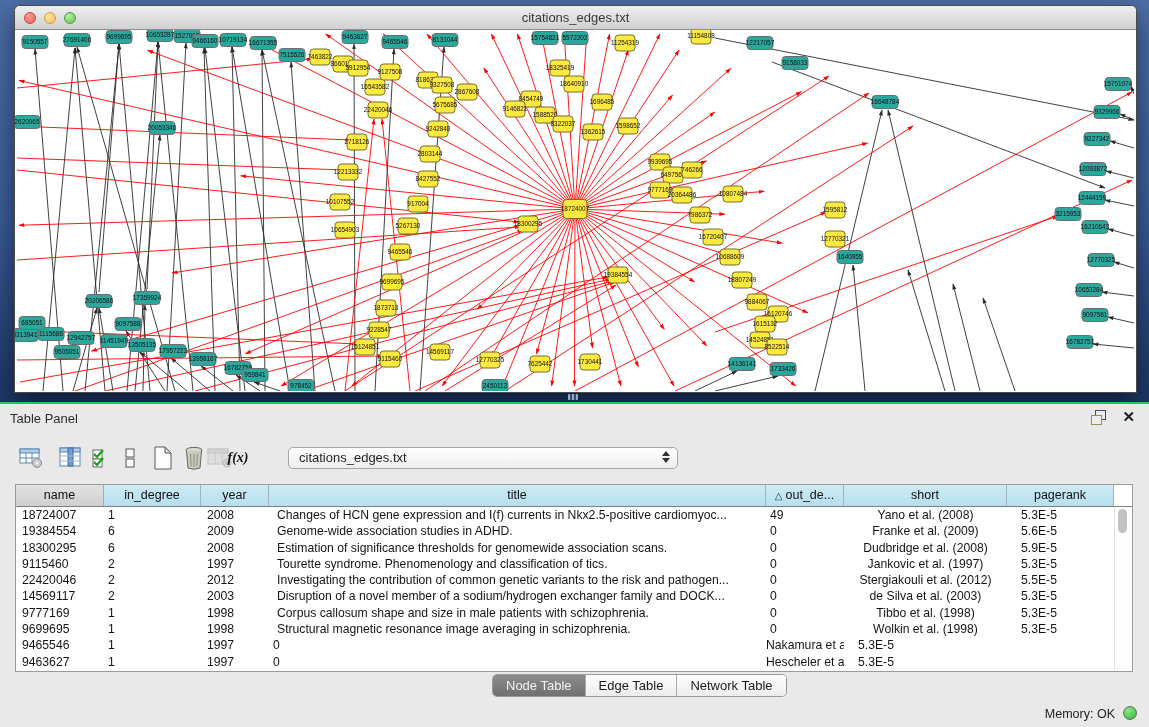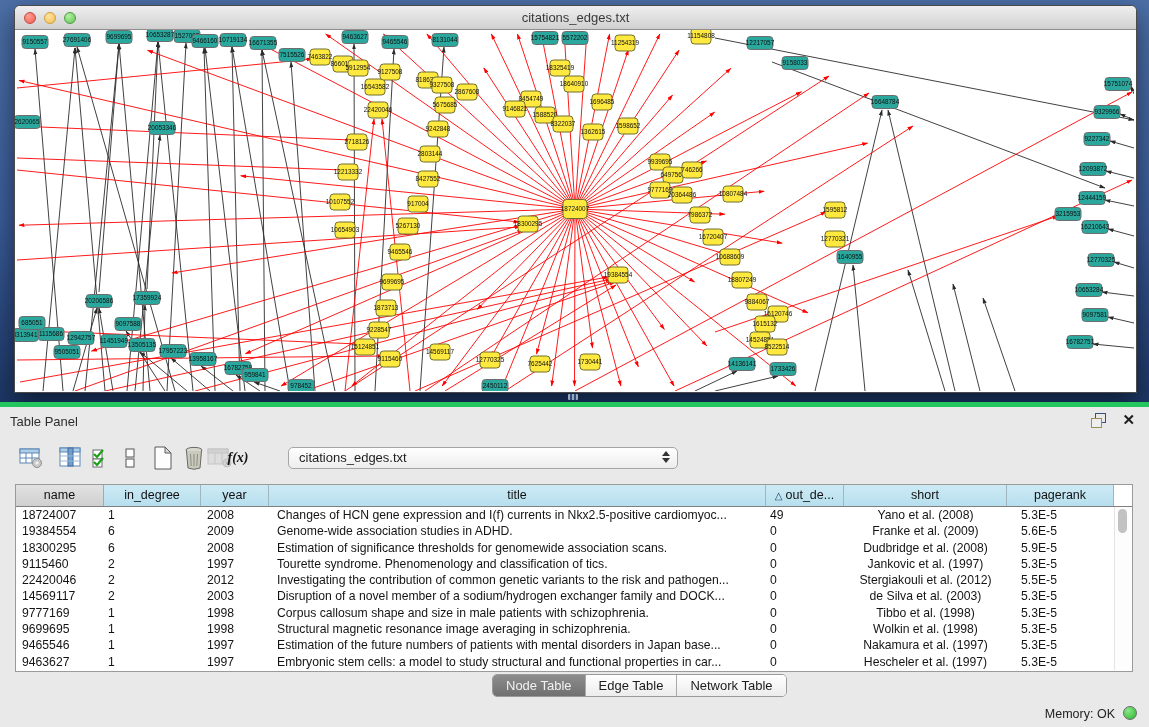--- a/index.html
+++ b/index.html
@@ -18,21 +18,21 @@
   .light{width:12px;height:12px;border-radius:50%;box-sizing:border-box;}
   .light.red{background:radial-gradient(circle at 35% 30%,#ff9e94,#ec5f52);border:1px solid #c44a3e;}
   .light.yellow{background:radial-gradient(circle at 35% 30%,#ffe3a0,#f5bf4f);border:1px solid #cf9f3f;}
   .light.green{background:radial-gradient(circle at 35% 30%,#b6f0a4,#61c454);border:1px solid #4d9e41;}
   svg.net{display:block;background:#fff;}
   .grip{position:absolute;left:568px;top:394px;width:10px;height:6px;
         background:repeating-linear-gradient(90deg,#9aa7bd 0 2px,#3c5variable584 2px 4px);
         background:repeating-linear-gradient(90deg,#9aa7bd 0 2px,#2f4a7a 2px 4px);border-radius:1px;}
   
   .table-panel{position:absolute;left:0;top:402px;width:1149px;height:298px;background:#E9E9E9;}
-  .panel-header{position:relative;height:30px;border-top:5px solid #22c55e;}
+  .panel-header{position:relative;height:30px;border-top:2px solid #22c55e;}
   .panel-title{position:absolute;left:10px;top:7px;font-size:13px;color:#2e2e2e;}
   .panel-hdr-icons{position:absolute;right:14px;top:6px;display:flex;gap:16px;align-items:center;}
   .float-icon{width:15px;height:14px;position:relative;}
   .float-icon .sq1{position:absolute;left:4px;top:0;width:9px;height:8px;border:1px solid #35507a;background:transparent;}
   .float-icon .sq2{position:absolute;left:0;top:5px;width:9px;height:8px;border:1px solid #9a8f55;background:#eee;}
   .close-x{font-size:15px;font-weight:bold;color:#1d1d1d;line-height:14px;cursor:default;}
   .toolbar{position:absolute;left:0;top:30px;width:1149px;height:52px;}
   .tb-btn{position:absolute;top:12px;width:28px;height:28px;border:none;background:transparent;padding:0;}
   .tb-btn svg{display:block;margin:auto;}
   .fx{font-family:"Liberation Serif",serif;font-style:italic;font-weight:bold;font-size:14px;color:#111;}
@@ -826,30 +826,28 @@
             <div class="td c2">1998</div>
             <div class="td c3">Structural magnetic resonance image averaging in schizophrenia.</div>
             <div class="td c4">0</div>
             <div class="td c5">Wolkin et al. (1998)</div>
             <div class="td c6">5.3E-5</div>
           </div>
           <div class="tr">
             <div class="td c0">9465546</div>
             <div class="td c1">1</div>
             <div class="td c2">1997</div>
-            <div class="td c3">Estimation of the future numbers of patients with mental disorders in Japan base...</div>
             <div class="td c4">0</div>
             <div class="td c5">Nakamura et al. (1997)</div>
             <div class="td c6">5.3E-5</div>
           </div>
           <div class="tr">
             <div class="td c0">9463627</div>
             <div class="td c1">1</div>
             <div class="td c2">1997</div>
-            <div class="td c3">Embryonic stem cells: a model to study structural and functional properties in car...</div>
             <div class="td c4">0</div>
             <div class="td c5">Hescheler et al. (1997)</div>
             <div class="td c6">5.3E-5</div>
           </div>
         </div>
       <div class="vscroll">
         <div class="vthumb"></div>
       </div>
     </div>
 

